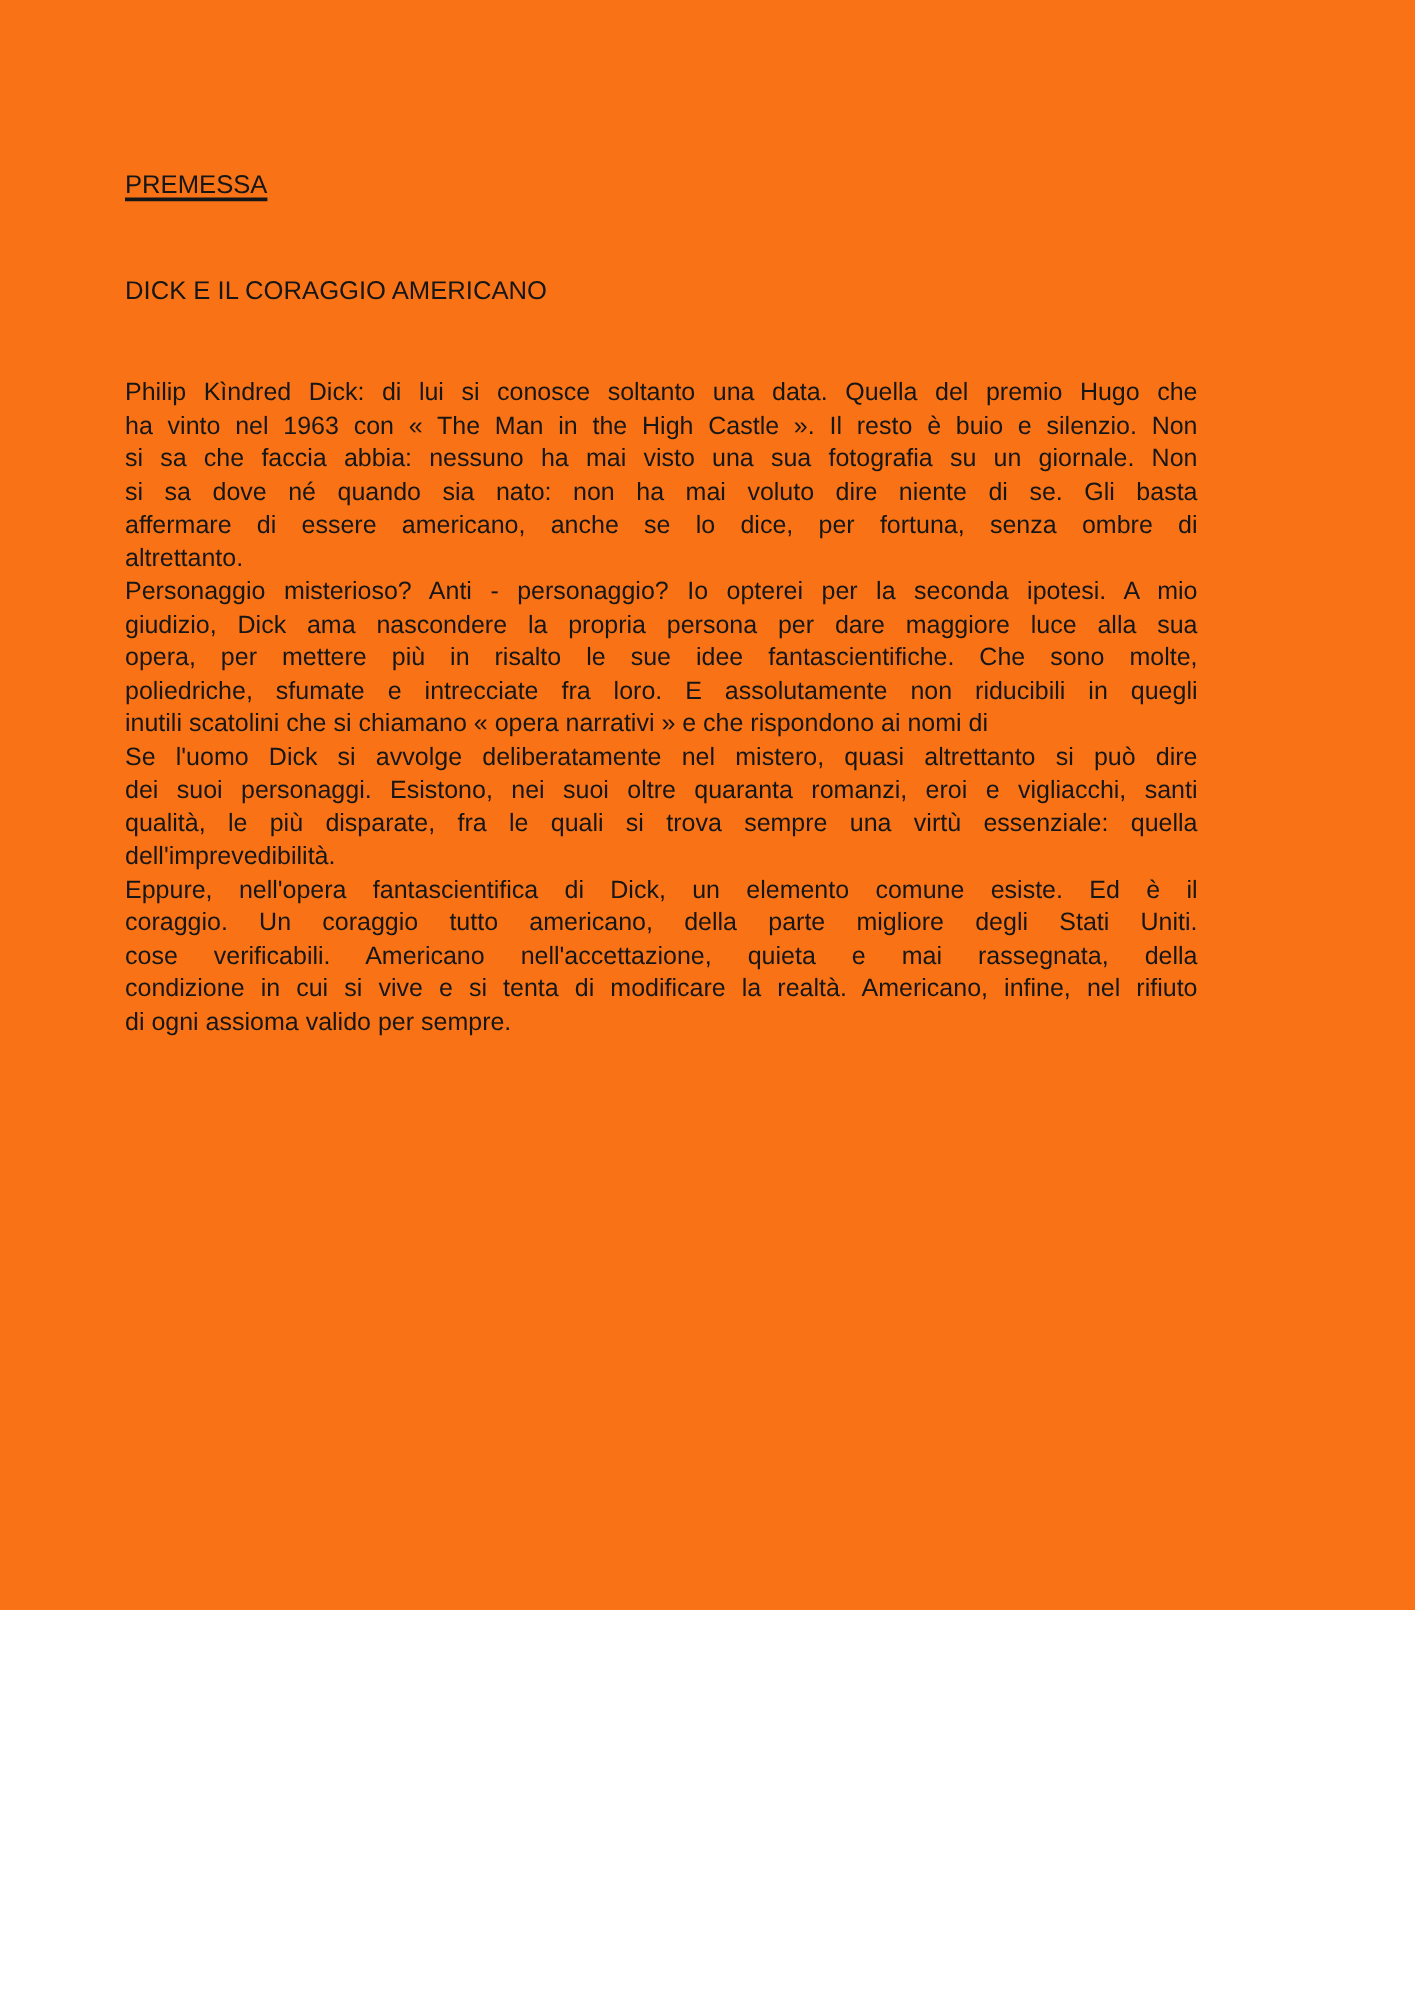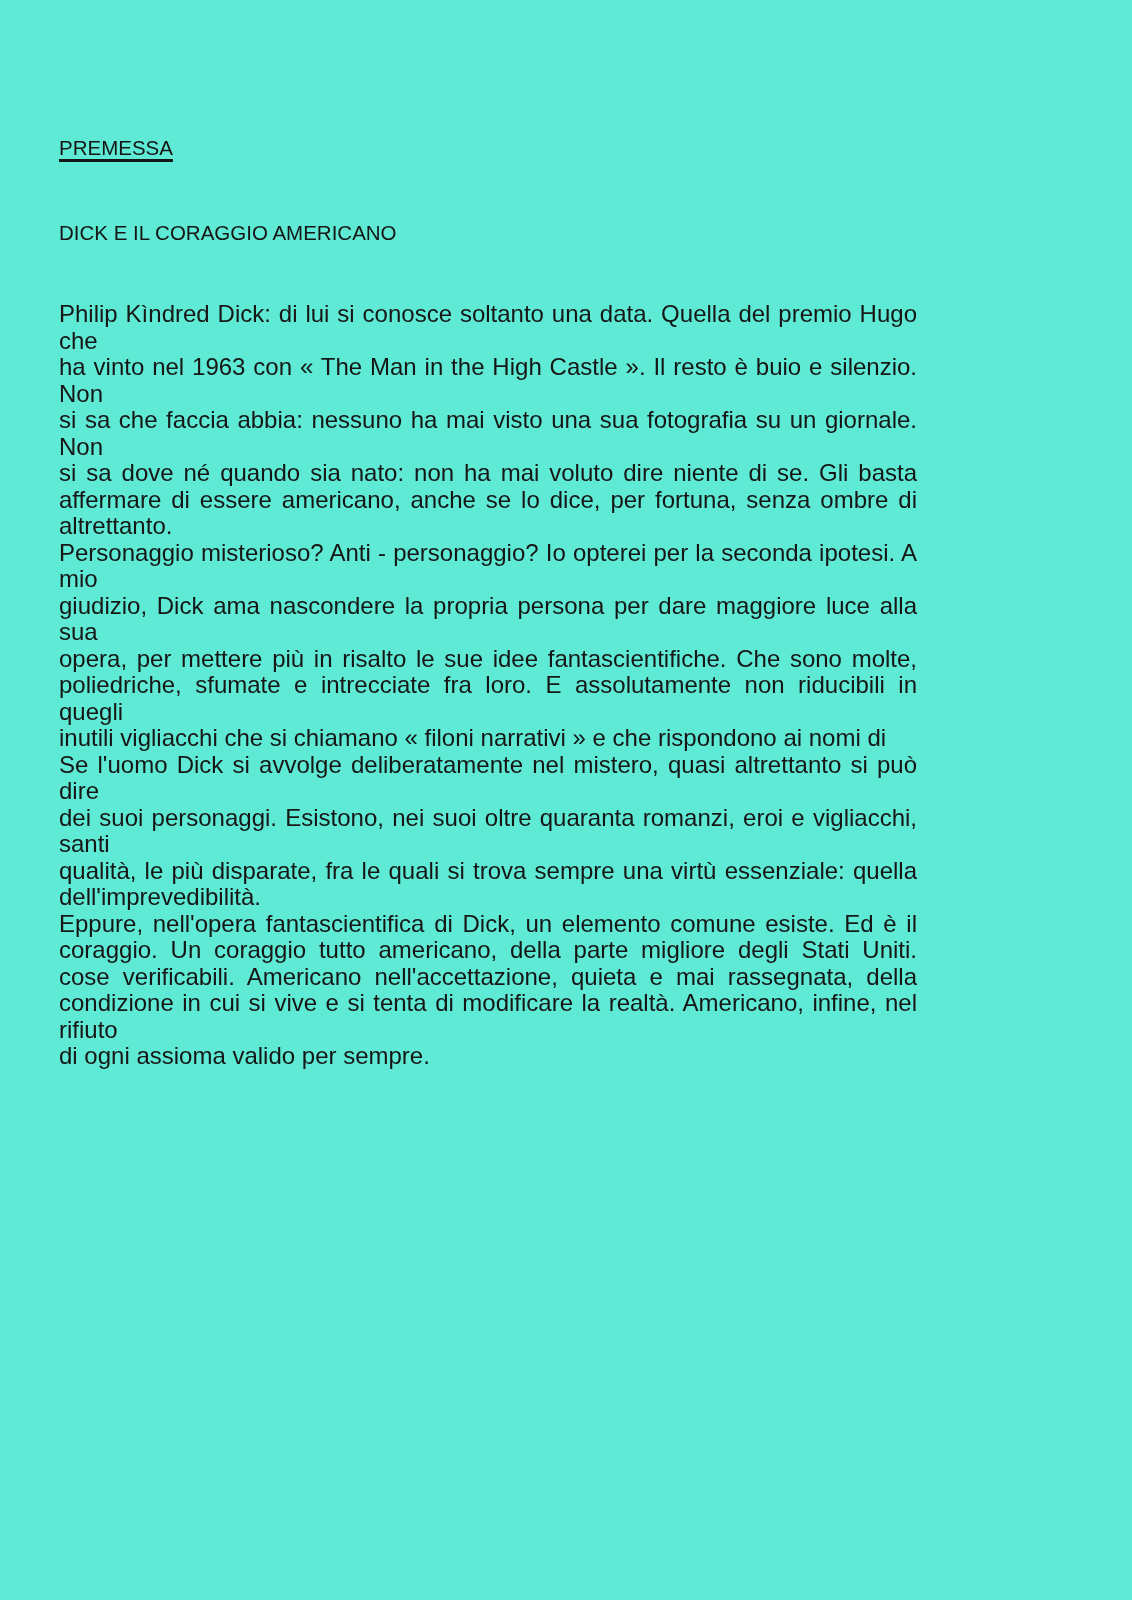--- a/index.html
+++ b/index.html
@@ -4,26 +4,26 @@
 <title>Premessa</title>
 <style>
   html, body {
     margin: 0;
     padding: 0;
     background: #ffffff;
   }
   .page {
     position: relative;
     width: 1132px;
-    height: 1600px;
+    height: 1288px;
     box-sizing: border-box;
-    background: #5eead4;
+    background: #f97316;
     color: #161616;
     font-family: "Liberation Sans", "DejaVu Sans", sans-serif;
-    padding: 134px 134px 0 59px;
+    padding: 134px 134px 0 100px;
     overflow: hidden;
   }
   .heading-row {
     line-height: 27px;
     margin: 0 0 56px 0;
   }
   .heading {
     display: inline-block;
     font-size: 20.5px;
     text-decoration: underline;
@@ -35,21 +35,21 @@
     line-height: 27px;
     margin: 0 0 55px 0;
   }
   .body-text {
     width: 858px;
   }
   .para {
     margin: 0;
   }
   .line {
-    font-size: 24px;
+    font-size: 20px;
     line-height: 26.5px;
     text-align: justify;
     text-align-last: justify;
     white-space: normal;
   }
   .para .line:last-child {
     text-align-last: left;
   }
 </style>
 </head>
@@ -68,21 +68,21 @@
         <div class="line">si sa che faccia abbia: nessuno ha mai visto una sua fotografia su un giornale. Non</div>
         <div class="line">si sa dove né quando sia nato: non ha mai voluto dire niente di se. Gli basta</div>
         <div class="line">affermare di essere americano, anche se lo dice, per fortuna, senza ombre di</div>
         <div class="line">altrettanto.</div>
       </div>
       <div class="para">
         <div class="line">Personaggio misterioso? Anti - personaggio? Io opterei per la seconda ipotesi. A mio</div>
         <div class="line">giudizio, Dick ama nascondere la propria persona per dare maggiore luce alla sua</div>
         <div class="line">opera, per mettere più in risalto le sue idee fantascientifiche. Che sono molte,</div>
         <div class="line">poliedriche, sfumate e intrecciate fra loro. E assolutamente non riducibili in quegli</div>
-        <div class="line">inutili vigliacchi che si chiamano « filoni narrativi » e che rispondono ai nomi di</div>
+        <div class="line">inutili scatolini che si chiamano « opera narrativi » e che rispondono ai nomi di</div>
       </div>
       <div class="para">
         <div class="line">Se l'uomo Dick si avvolge deliberatamente nel mistero, quasi altrettanto si può dire</div>
         <div class="line">dei suoi personaggi. Esistono, nei suoi oltre quaranta romanzi, eroi e vigliacchi, santi</div>
         <div class="line">qualità, le più disparate, fra le quali si trova sempre una virtù essenziale: quella</div>
         <div class="line">dell'imprevedibilità.</div>
       </div>
       <div class="para">
         <div class="line">Eppure, nell'opera fantascientifica di Dick, un elemento comune esiste. Ed è il</div>
         <div class="line">coraggio. Un coraggio tutto americano, della parte migliore degli Stati Uniti.</div>

